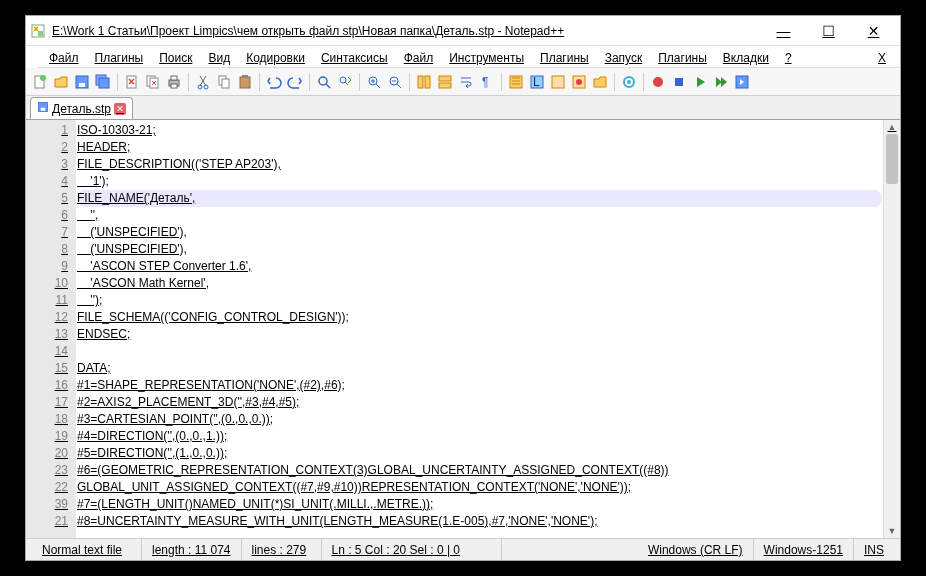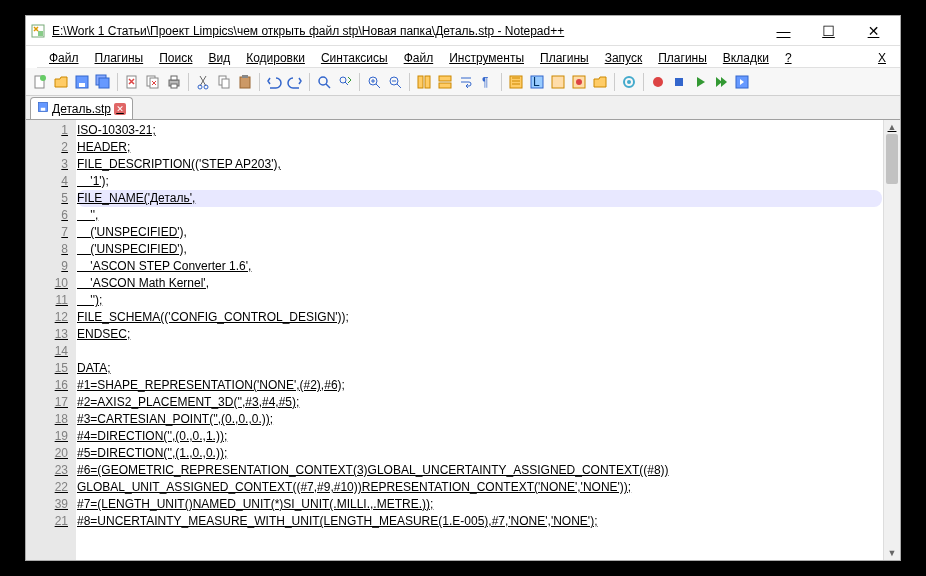--- a/index.html
+++ b/index.html
@@ -303,14 +303,24 @@
         <div class="gut-line">21</div>
       </div>
     <div class="code" id="code"><div class="code-line">ISO-10303-21;</div><div class="code-line">HEADER;</div><div class="code-line">FILE_DESCRIPTION(('STEP AP203'),</div><div class="code-line">    '1');</div><div class="code-line hl">FILE_NAME('Деталь',</div><div class="code-line">    '',</div><div class="code-line">    ('UNSPECIFIED'),</div><div class="code-line">    ('UNSPECIFIED'),</div><div class="code-line">    'ASCON STEP Converter 1.6',</div><div class="code-line">    'ASCON Math Kernel',</div><div class="code-line">    '');</div><div class="code-line">FILE_SCHEMA(('CONFIG_CONTROL_DESIGN'));</div><div class="code-line">ENDSEC;</div><div class="code-line"></div><div class="code-line">DATA;</div><div class="code-line">#1=SHAPE_REPRESENTATION('NONE',(#2),#6);</div><div class="code-line">#2=AXIS2_PLACEMENT_3D('',#3,#4,#5);</div><div class="code-line">#3=CARTESIAN_POINT('',(0.,0.,0.));</div><div class="code-line">#4=DIRECTION('',(0.,0.,1.));</div><div class="code-line">#5=DIRECTION('',(1.,0.,0.));</div><div class="code-line">#6=(GEOMETRIC_REPRESENTATION_CONTEXT(3)GLOBAL_UNCERTAINTY_ASSIGNED_CONTEXT((#8))</div><div class="code-line">GLOBAL_UNIT_ASSIGNED_CONTEXT((#7,#9,#10))REPRESENTATION_CONTEXT('NONE','NONE'));</div><div class="code-line">#7=(LENGTH_UNIT()NAMED_UNIT(*)SI_UNIT(.MILLI.,.METRE.));</div><div class="code-line">#8=UNCERTAINTY_MEASURE_WITH_UNIT(LENGTH_MEASURE(1.E-005),#7,'NONE','NONE');</div></div>
     <div class="scroll-v">
       <div class="scroll-arrow">▲</div>
       <div class="scroll-thumb"></div>
       <div class="scroll-arrow" style="position:absolute;bottom:0;left:0;right:0">▼</div>
     </div>
   </div>
 
+  <div class="statusbar">
+    <div class="sb-cell" style="min-width:110px">Normal text file</div>
+    <div class="sb-cell">length : 11 074</div>
+    <div class="sb-cell" style="border-left:none;min-width:80px">lines : 279</div>
+    <div class="sb-cell" style="min-width:180px">Ln : 5    Col : 20    Sel : 0 | 0</div>
+    <div class="sb-spacer"></div>
+    <div class="sb-cell">Windows (CR LF)</div>
+    <div class="sb-cell">Windows-1251</div>
+    <div class="sb-cell" style="min-width:40px">INS</div>
+  </div>
 
 </div>
 
 </body></html>

